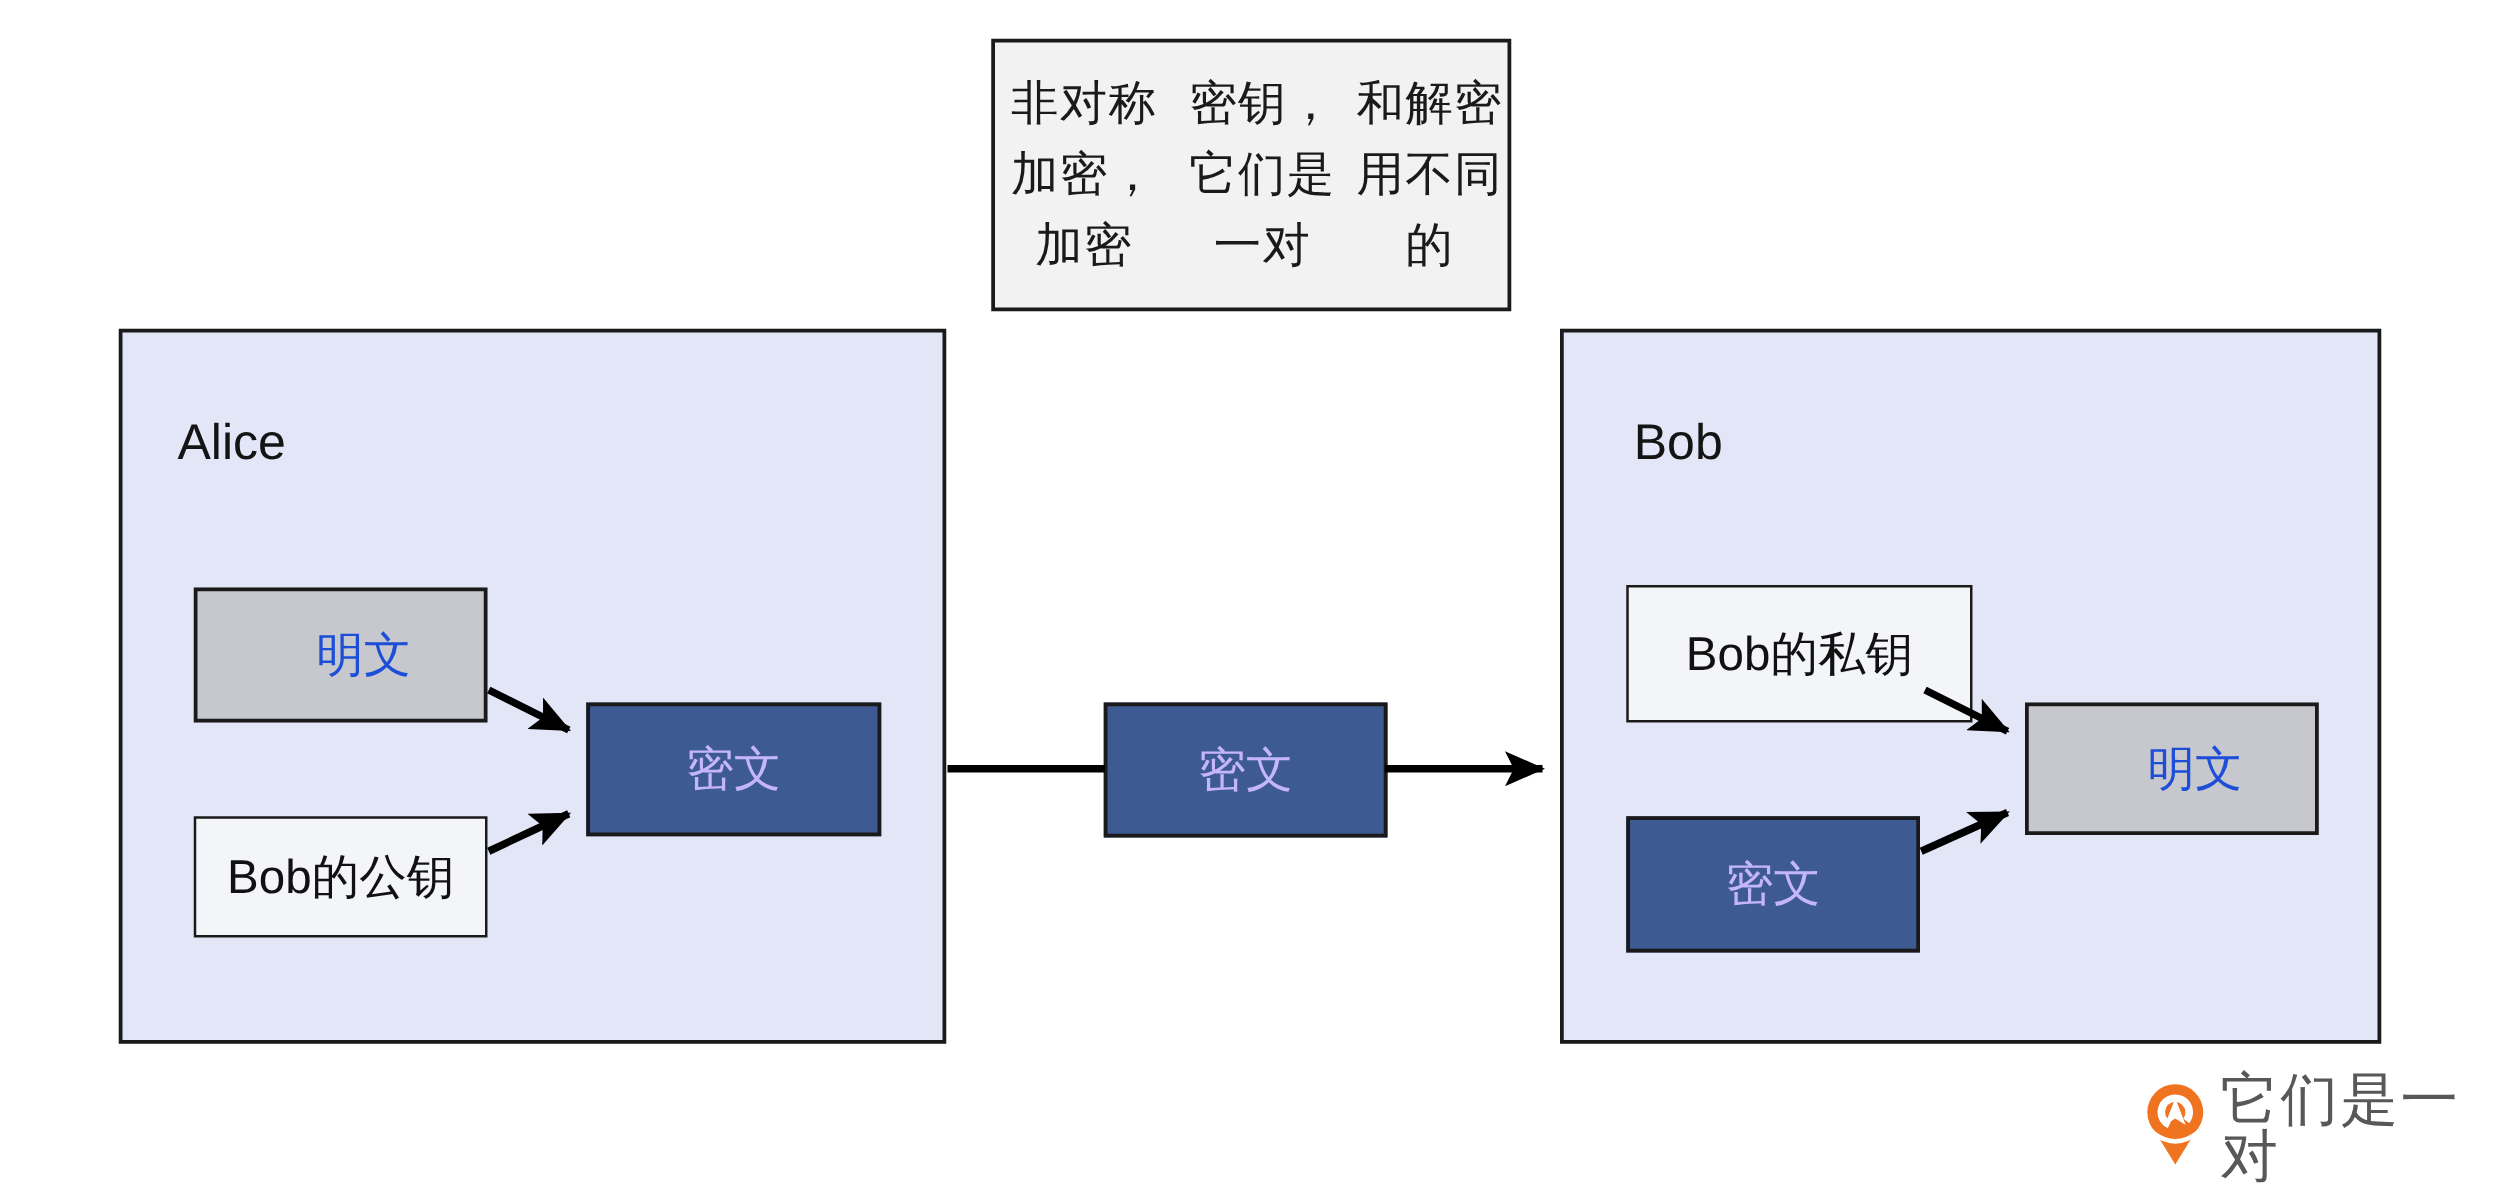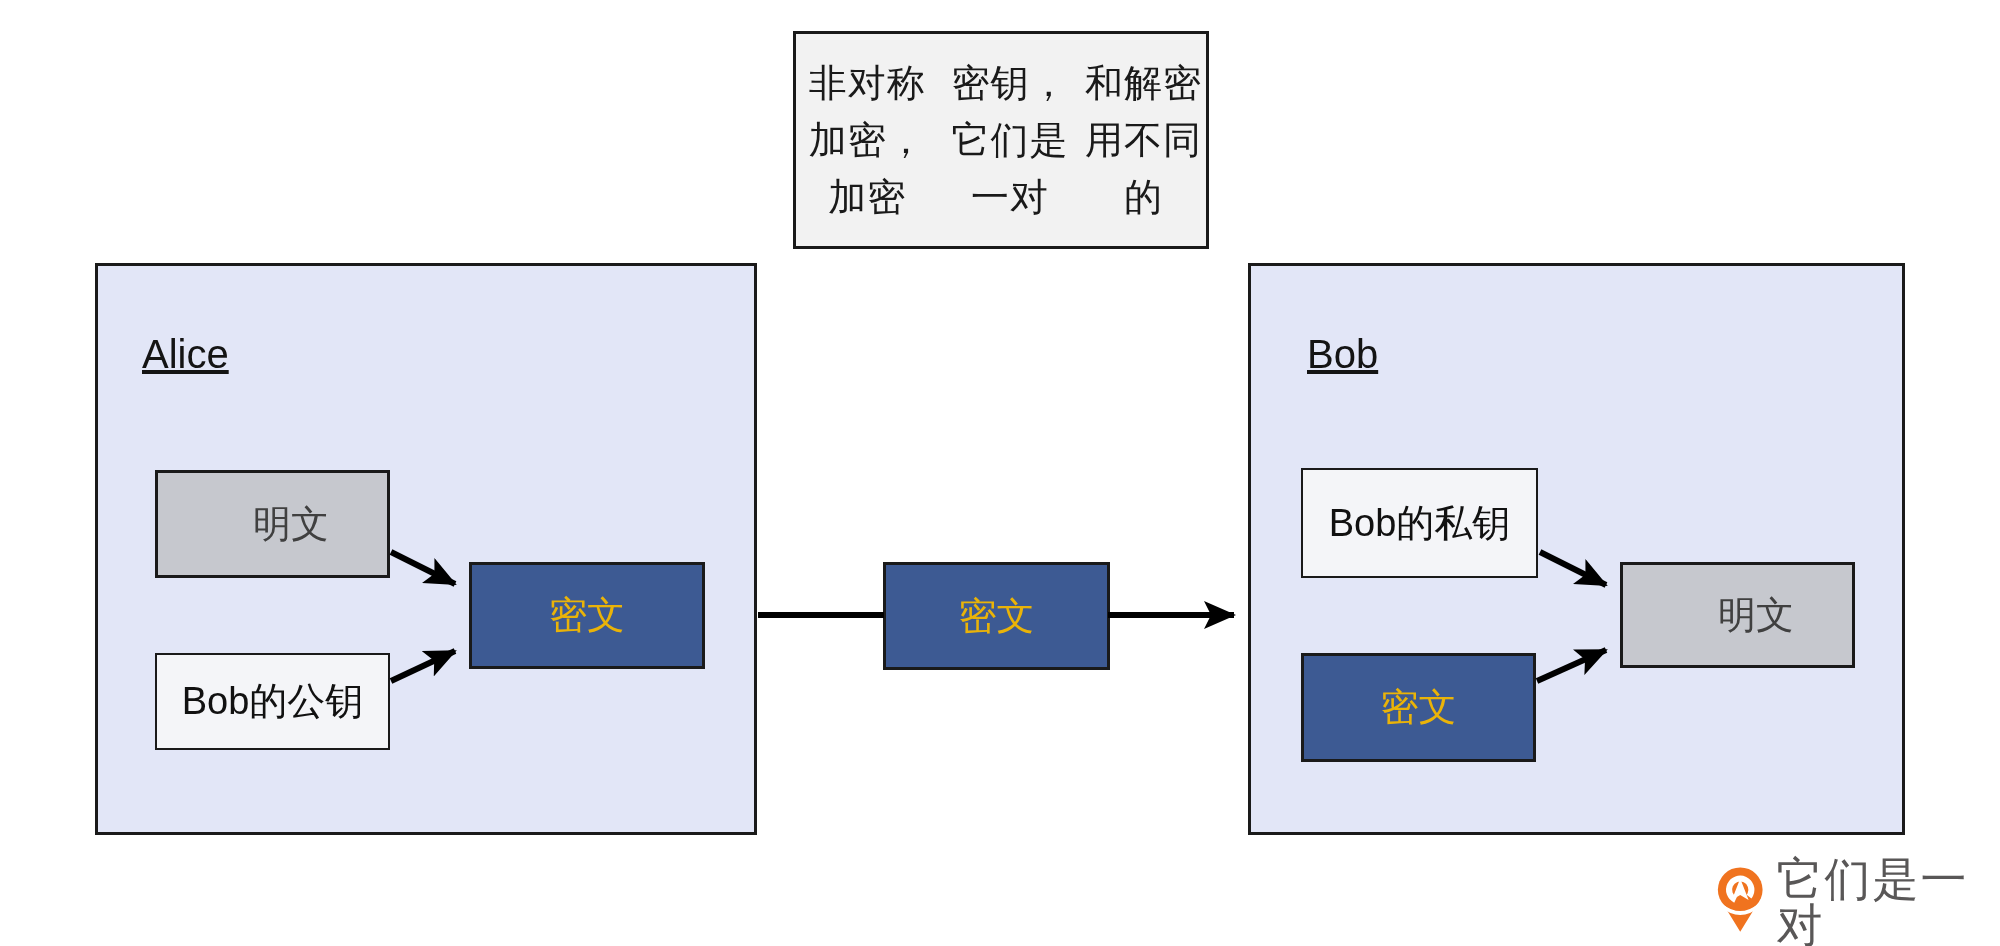--- a/index.html
+++ b/index.html
@@ -44,43 +44,42 @@
     height: 572px;
     background: var(--c-panel-bg);
     border: 3px solid var(--c-border);
   }
   .panel.alice { left: 95px; width: 662px; }
   .panel.bob   { left: 1248px; width: 657px; }
   .panel-title {
     position: absolute;
     font-size: 40px;
     color: #141414;
-    text-decoration: underline;
   }
   .panel.alice .panel-title { left: 44px; top: 66px; }
   .panel.bob   .panel-title { left: 56px; top: 66px; }
   .node {
     position: absolute;
     display: flex;
     justify-content: center;
     align-items: center;
     font-size: 38px;
     border: 3px solid var(--c-border);
   }
-  .node.gray  { background: var(--c-gray-box); color: #404040; padding-left: 37px; }
+  .node.gray  { background: var(--c-gray-box); color: #1d4ed8; padding-left: 37px; }
   .node.light { background: var(--c-light-box); color: #111; border-width: 2px; }
-  .node.blue  { background: var(--c-blue-box); color: #eab308; }
+  .node.blue  { background: var(--c-blue-box); color: #c4b5fd; }
 
   
   .alice-plaintext  { left: 57px;  top: 204px; width: 235px; height: 108px; }
   .alice-publickey  { left: 57px;  top: 387px; width: 235px; height: 97px; }
   .alice-ciphertext { left: 371px; top: 296px; width: 236px; height: 107px; }
 
   
-  .bob-privatekey  { left: 50px;  top: 202px; width: 237px; height: 110px; }
+  .bob-privatekey  { left: 50px;  top: 202px; width: 277px; height: 110px; }
   .bob-ciphertext  { left: 50px;  top: 387px; width: 235px; height: 109px; }
   .bob-plaintext   { left: 369px; top: 296px; width: 235px; height: 106px; }
 
   .channel-ciphertext {
     position: absolute;
     left: 883px; top: 562px;
     width: 227px; height: 108px;
   }
   .arrows-layer {
     position: absolute;

